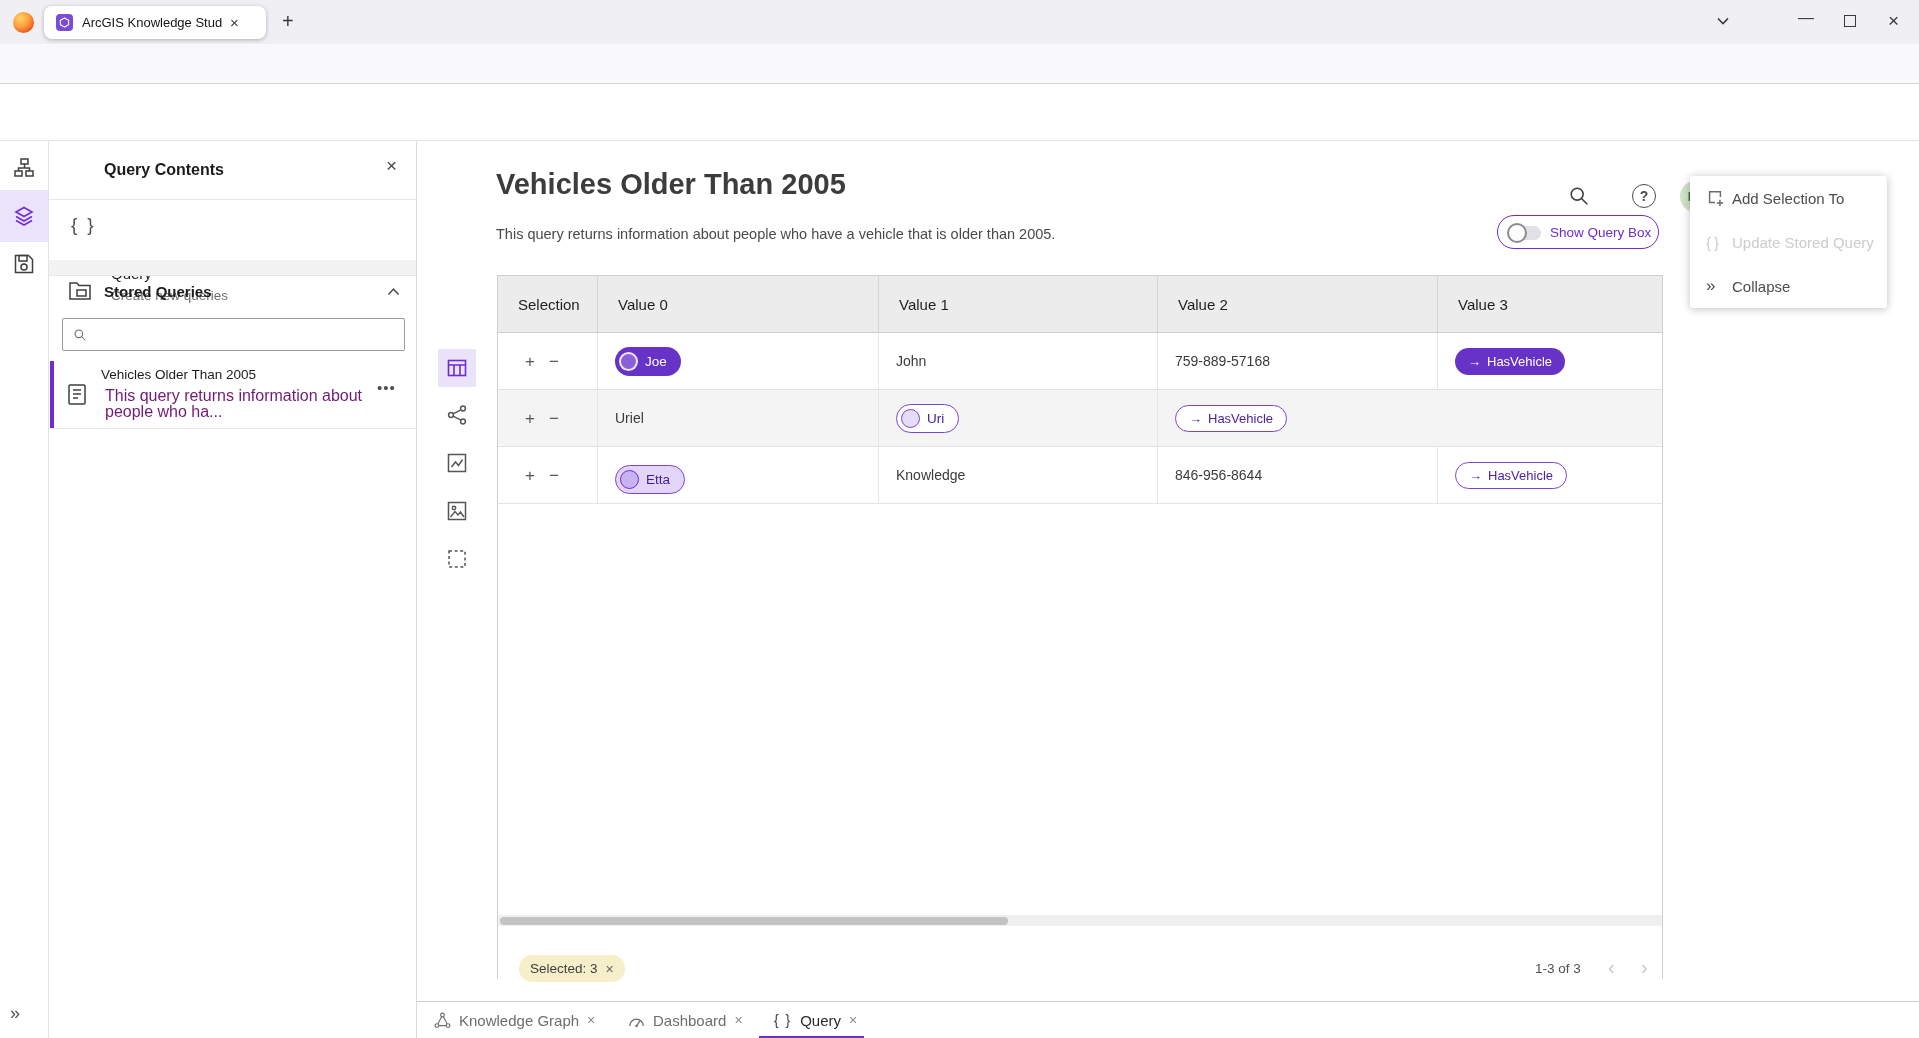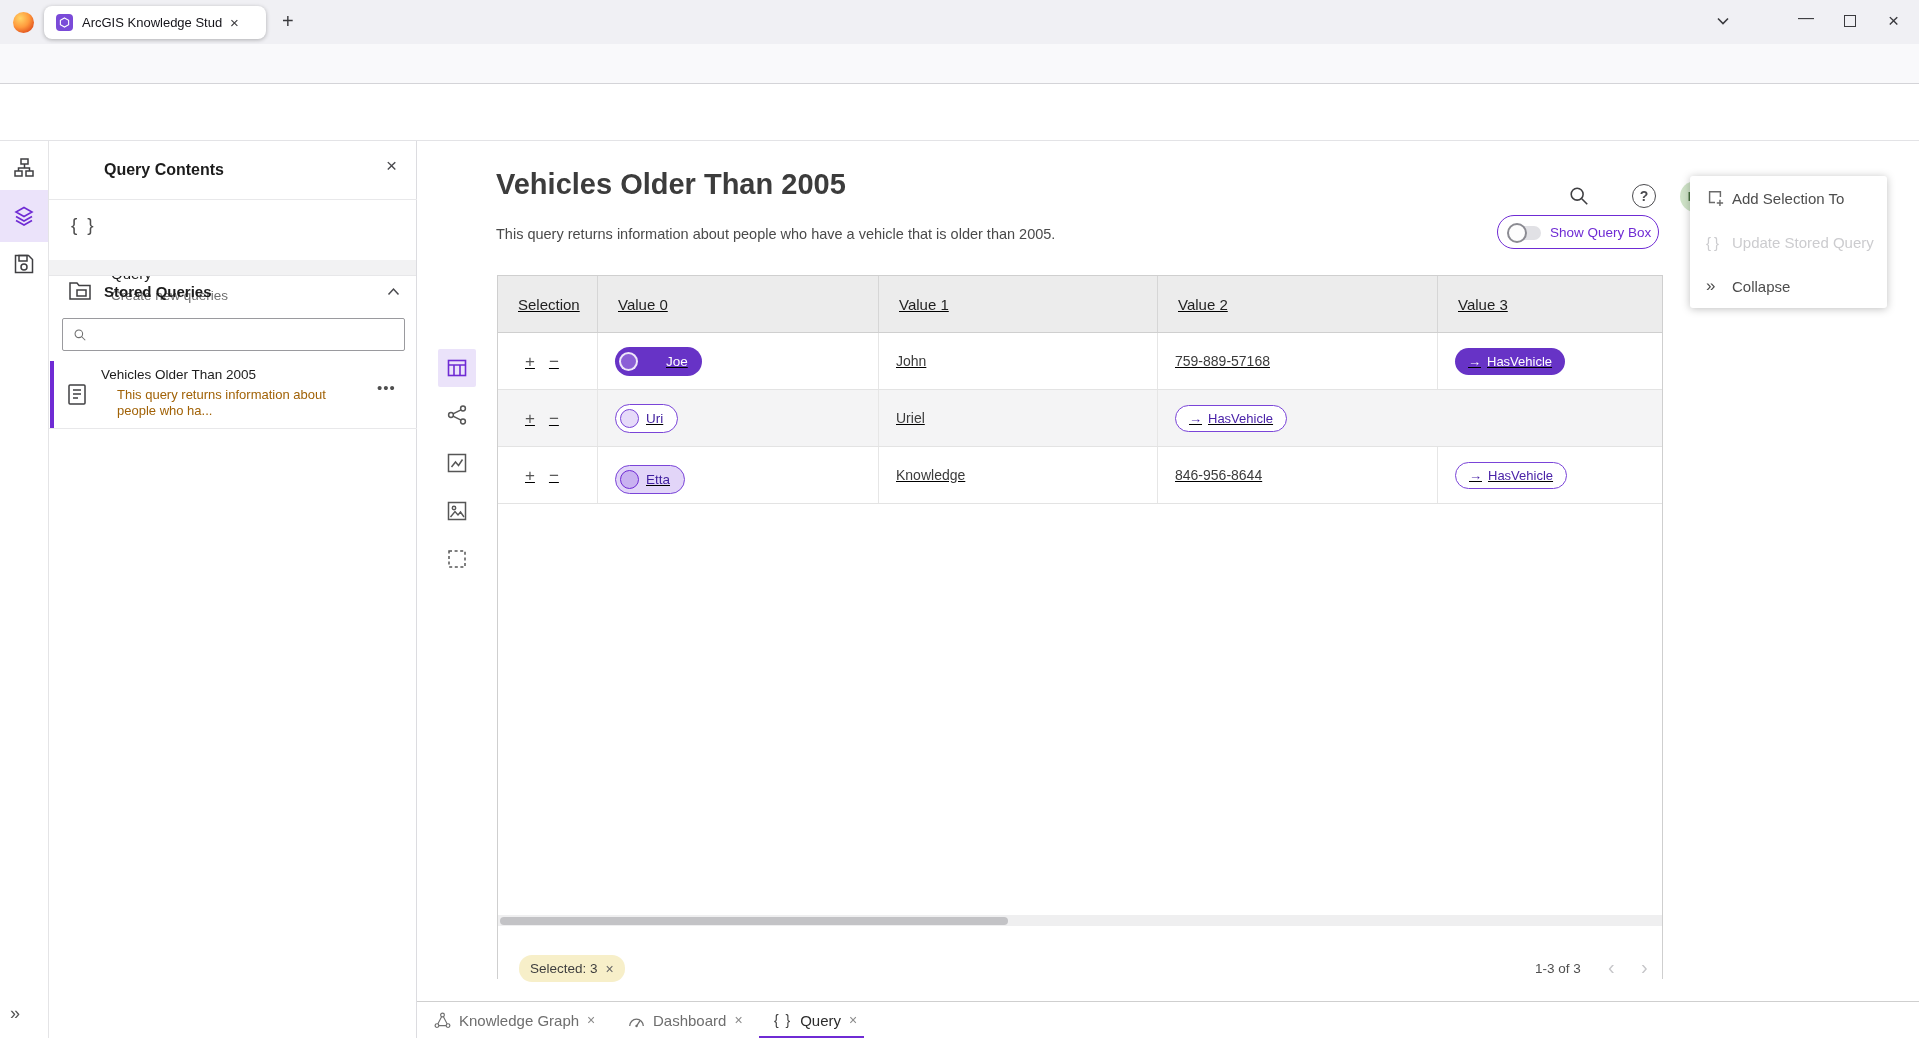--- a/index.html
+++ b/index.html
@@ -44,52 +44,52 @@
   .qtitle { position:absolute; left:62px; top:66px; font-size:15px; color:#1c1c1c; }
   .qsub   { position:absolute; left:62px; top:89px; font-size:13.5px; color:#6e6e6e; }
   .graystrip { position:absolute; left:0; top:119px; width:367px; height:16px; background:#f2f2f3; border-bottom:1px solid #e7e7e9; }
   .stitle { position:absolute; left:55px; top:142px; font-size:15px; font-weight:600; color:#1c1c1c; }
   .searchbox { position:absolute; left:13px; top:177px; width:343px; height:33px; border:1px solid #9a9a9e; border-radius:2px;
     background:#fff; display:flex; align-items:center; }
   .searchbox input { border:none; outline:none; flex:1; font-size:13px; margin-left:8px; font-family:inherit; background:transparent; }
   .sitem { position:absolute; left:0; top:220px; width:367px; height:67px; background:#fff; }
   .sbar  { position:absolute; left:1px; top:0; width:4px; height:67px; background:#6f2bd4; }
   .sititle { position:absolute; left:52px; top:6px; font-size:13.5px; color:#1c1c1c; }
-  .sidesc  { position:absolute; left:68px; font-size:13px; color:#a16207; }
+  .sidesc  { position:absolute; left:56px; font-size:16px; color:#701a75; }
 
   
   .h1 { position:absolute; left:496px; top:168px; font-size:29px; font-weight:600; color:#3c3c3c; }
   .desc { position:absolute; left:496px; top:226px; font-size:14.5px; color:#4a4a4a; }
   .togglepill { position:absolute; left:1497px; top:215px; width:162px; height:34px; border:1px solid #6f2bd4; border-radius:17px; background:#fff; }
   .track { position:absolute; left:13px; top:10px; width:30px; height:14px; border-radius:7px; background:#e1e1e5; }
   .knob  { position:absolute; left:9px; top:7px; width:20px; height:20px; border-radius:50%; background:#fdfdfd; border:2px solid #8b8b92; }
   .toglabel { position:absolute; left:52px; top:9px; font-size:13.5px; color:#6f2bd4; }
 
   .ctxmenu { position:absolute; left:1690px; top:176px; width:197px; height:132px; background:#fff; border-radius:3px;
     box-shadow:0 1px 8px rgba(0,0,0,.25); }
   .ctxitem { position:relative; height:44px; display:flex; align-items:center; }
   .ctxicon { width:18px; margin-left:16px; flex:none; }
   .ctxlabel { font-size:15px; margin-left:8px; }
 
   .viewbtn { position:absolute; left:438px; width:38px; height:38px; display:flex; align-items:center; justify-content:center; border-radius:2px; }
 
   
   .tbl { position:absolute; left:497px; top:275px; width:1166px; height:704px; border:1px solid #cfcfcf; background:#fff; }
-  .thead, .trow { display:grid; grid-template-columns:100px 281px 279px 280px 224px;text-decoration:underline; }
+  .thead, .trow { display:grid; grid-template-columns:100px 281px 279px 280px 224px; }
   .thead { height:57px; background:#ececec; border-bottom:1px solid #cfcfcf; }
   .th { font-size:15px; color:#1f1f1f; display:flex; align-items:center; padding-left:20px; border-right:1px solid #d6d6d6; }
   .th:last-child, .td:last-child { border-right:none; }
   .trow { height:57px; border-bottom:1px solid #e3e3e3; }
   .trow.alt { background:#f4f4f5; }
   .td { display:flex; align-items:center; border-right:1px solid #e6e6e6; padding-left:17px; font-size:14px; color:#3b3b3b; }
   .td.selcell { padding-left:27px; gap:14px; }
   .pm { font-size:17px; color:#555; line-height:1; }
   .epill { display:inline-flex; align-items:center; height:29px; border-radius:15px; padding:0 14px 0 4px; font-size:13.5px; }
   .ecirc { width:19px; height:19px; border-radius:50%; margin-right:7px; flex:none; }
-  .epill.solid { background:#6733c6; color:#fff;gap:21px; }
+  .epill.solid { background:#6733c6; color:#fff; }
   .epill.solid .ecirc { background:#8b5fd6; border:2px solid rgba(255,255,255,.85); }
   .epill.outline { background:#fff; border:1.5px solid #7a44d8; color:#3f1d9e; }
   .epill.outline .ecirc { background:#e6dbf9; border:1.5px solid #7a44d8; }
   .epill.tint { background:#e2d5f8; border:1.5px solid #7a44d8; color:#3f1d9e;margin-top:9px; }
   .epill.tint .ecirc { background:#c9b2f0; border:1.5px solid #6f2bd4; }
   .rpill { display:inline-flex; align-items:center; height:27px; border-radius:14px; padding:0 13px; font-size:13px; gap:6px; }
   .rpill.solid { background:#6733c6; color:#fff; }
   .rpill.outline { background:#fff; border:1.5px solid #7a44d8; color:#4a22a8; }
   .hscroll { position:absolute; left:0px; top:639px; width:1164px; height:11px; background:#efeff0; }
   .hthumb { position:absolute; left:2px; top:1.5px; width:508px; height:8px; border-radius:4px; background:#c3c3c6; }
@@ -377,27 +377,27 @@
             <span>HasVehicle</span>
           </span>
         </div>
     </div>
 
     <div class="trow alt">
       <div class="td selcell">
         <span class="pm">+</span>
         <span class="pm">−</span>
       </div>
+      <div class="td">Uriel</div>
       <div class="td">
           <span class="epill outline">
             <span class="ecirc"></span>
             <span>Uri</span>
           </span>
         </div>
-      <div class="td">Uriel</div>
       <div class="td">
           <span class="rpill outline">
             <span>→</span>
             <span>HasVehicle</span>
           </span>
         </div>
     </div>
 
     <div class="trow">
       <div class="td selcell">

